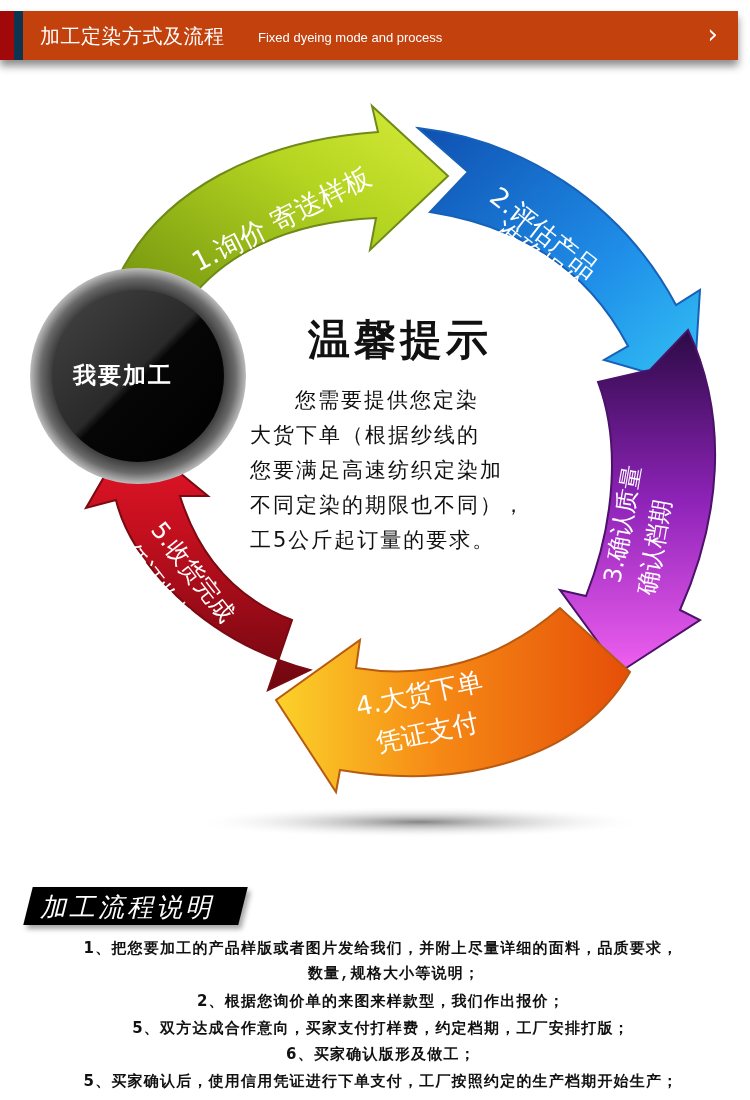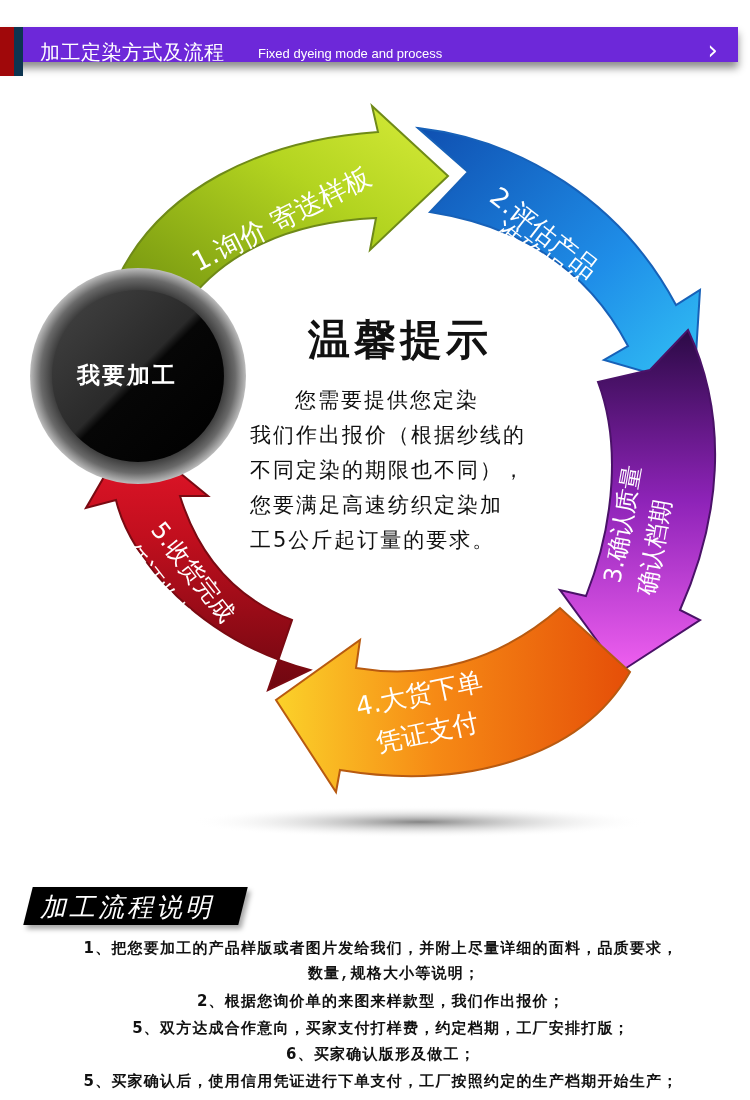--- a/index.html
+++ b/index.html
@@ -1,22 +1,22 @@
 <!DOCTYPE html>
 <html><head>
 <meta charset="utf-8">
 <style>
   html, body { margin: 0; padding: 0; }
   body {
     width: 750px; height: 1100px; background: #ffffff; position: relative; overflow: hidden;
     font-family: "DejaVu Sans", "Liberation Sans", sans-serif;
   }
   .header {
-    position: absolute; left: 0; top: 27px; width: 738px; height: 35px;
-    background: #6d28d9; display: flex; align-items: center;
+    position: absolute; left: 0; top: 11px; width: 738px; height: 49px;
+    background: #c2410c; display: flex; align-items: center;
     box-shadow: 0 6px 8px rgba(0,0,0,0.45);
   }
   .header .bar-red { position: absolute; left: 0; top: 0; width: 14px; height: 49px; background: #a0080a; }
   .header .bar-blue { position: absolute; left: 14px; top: 0; width: 9px; height: 49px; background: #0d3550; }
   .header .title-cn { position: absolute; left: 40px; top: 12px; color: #fff; font-size: 20px; letter-spacing: 0.5px; }
   .header .title-en { position: absolute; left: 258px; top: 19px; color: #fff; font-size: 13px; font-family: "Liberation Sans", sans-serif; }
   .header .chev { position: absolute; right: 20px; top: 8px; color: #fff; font-size: 26px; font-family: "DejaVu Sans", sans-serif; }
 
   .diagram { position: absolute; left: 0; top: 80px; width: 750px; height: 780px; }
   .diagram svg { position: absolute; left: 0; top: 0; }
@@ -26,21 +26,21 @@
     font-size: 42px; font-weight: bold; color: #111; letter-spacing: 4px;
   }
   .tip-body {
     position: absolute; left: 250px; top: 383px; width: 310px;
     font-size: 21px; font-weight: normal; color: #111; line-height: 35px; letter-spacing: 2px;
   }
   .tip-body .line { display: block; white-space: nowrap; }
   .tip-body .indent { padding-left: 45px; }
 
   .hub-label {
-    position: absolute; left: 62px; top: 360px; width: 130px; text-align: center;
+    position: absolute; left: 73px; top: 360px; width: 130px; 
     color: #fff; font-size: 23px; font-weight: bold; letter-spacing: 2px;
   }
 
   .section-tag {
     position: absolute; left: 28px; top: 887px; width: 230px; height: 56px;
   }
   .section-tag .bg {
     position: absolute; left: 0; top: 0; width: 215px; height: 38px; background: #000;
     transform: skewX(-14deg); box-shadow: 4px 4px 5px rgba(0,0,0,0.35);
   }
@@ -158,23 +158,23 @@
     <text fill="#fff" font-size="24" font-family="DejaVu Sans, sans-serif" transform="translate(150,530) rotate(52)">5.收货完成</text>
     <text fill="#fff" font-size="24" font-family="DejaVu Sans, sans-serif" transform="translate(122,552) rotate(52)">凭证收款</text>
   </svg>
 </div>
 
 <div class="hub-label">我要加工</div>
 
 <div class="tip-title">温馨提示</div>
 <div class="tip-body">
   <span class="line indent">您需要提供您定染</span>
-  <span class="line">我们作出报价（根据纱线的</span>
+  <span class="line">大货下单（根据纱线的</span>
+  <span class="line">您要满足高速纺织定染加</span>
   <span class="line">不同定染的期限也不同），</span>
-  <span class="line">您要满足高速纺织定染加</span>
   <span class="line">工5公斤起订量的要求。</span>
 </div>
 
 <div class="section-tag">
   <div class="bg"></div>
   <div class="label">加工流程说明</div>
 </div>
 
 <div class="steps">
   <div class="step">1、把您要加工的产品样版或者图片发给我们，并附上尽量详细的面料，品质要求，</div>

